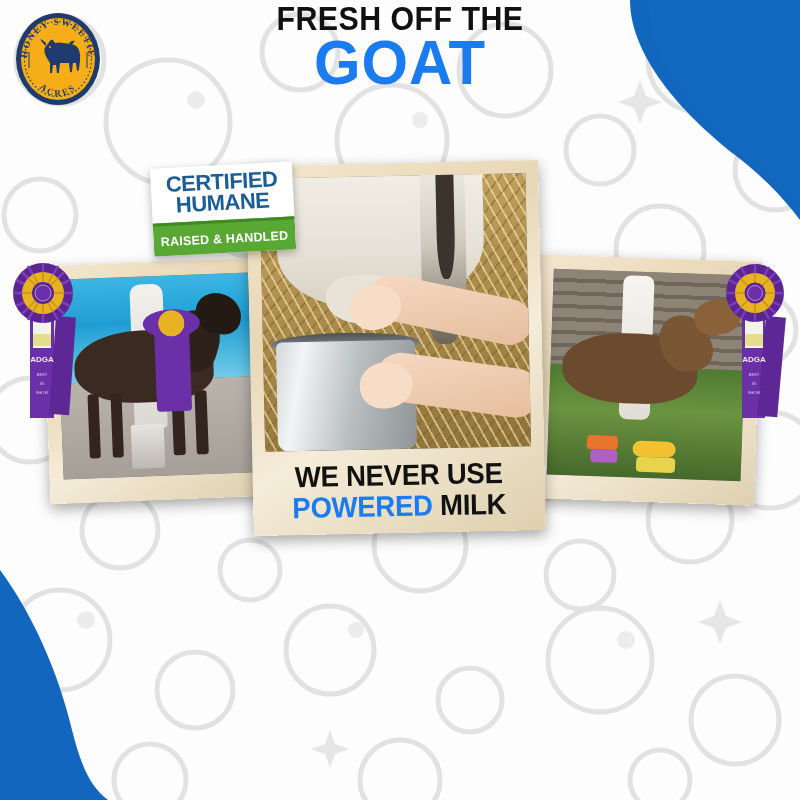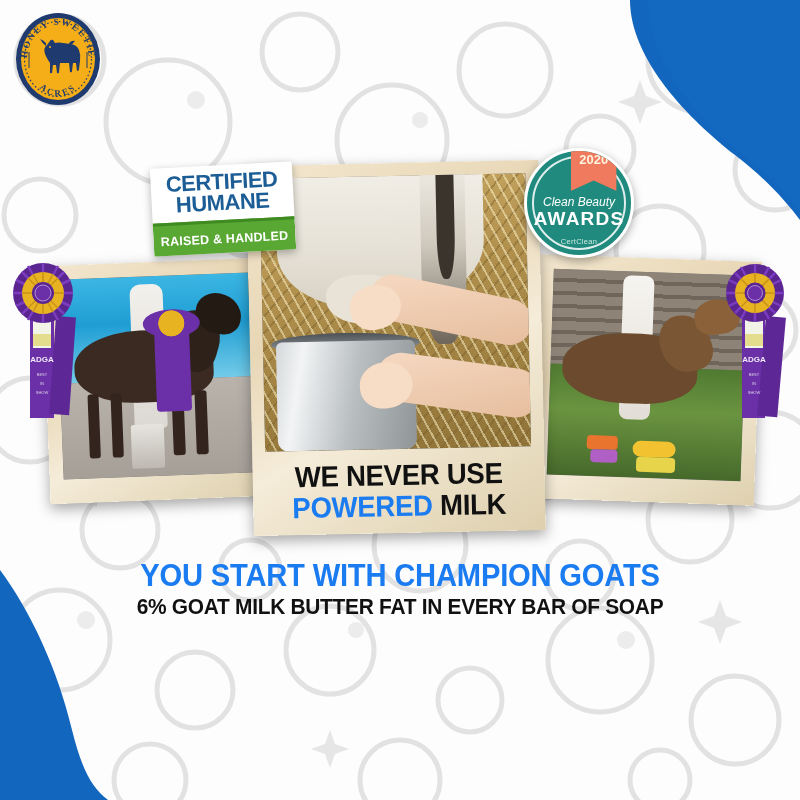--- a/index.html
+++ b/index.html
@@ -231,20 +231,24 @@
       <path d="M34 36 q-4 -3 -6 -7 q3 1 6 4z"></path>
       <circle cx="38" cy="37" r="1" fill="#f5ae17"></circle>
       <path d="M57 33 q3 -3 6 -2 q-2 3 -5 4z"></path>
     </g>
     <g stroke="#1f3a6e" stroke-width="1" fill="none">
       <line x1="17" y1="42" x2="17" y2="58"></line>
         <line x1="75" y1="42" x2="75" y2="58"></line>
     </g>
   </svg>
 
+  <div id="headline">
+    <div id="hl-1">FRESH OFF THE</div>
+    <div id="hl-2">GOAT</div>
+  </div>
 
   <div class="polaroid" id="photo-left">
     <div class="inner">
       <div class="scene" id="scene-left">
         <div class="backdrop"></div>
           <div class="floor"></div>
         <div class="handler"></div>
         <div class="goat-body"></div>
         <div class="goat-neck"></div>
         <div class="goat-head"></div>
@@ -298,27 +302,20 @@
   </div>
 
   <div id="badge-humane">
     <div class="top">
       <div class="l1">CERTIFIED</div>
       <div class="l2">HUMANE</div>
     </div>
     <div class="band">RAISED &amp; HANDLED</div>
   </div>
 
-  <div id="badge-awards">
-    <div class="ring"></div>
-    <div class="ribbon">2020</div>
-    <div class="cb">Clean Beauty</div>
-    <div class="aw">AWARDS</div>
-    <div class="cc">CertClean</div>
-  </div>
 
   <svg class="rosette-big" id="rosette-left" viewBox="0 0 78 175">
     <g transform="translate(6,0)">
       <rect x="18" y="55" width="24" height="105" fill="#6b2fa8"></rect>
       <rect x="44" y="58" width="20" height="98" fill="#5d2795" transform="rotate(4 44 58)"></rect>
       <rect x="21" y="58" width="18" height="32" fill="#f2f4e8"></rect>
       <rect x="21" y="76" width="18" height="12" fill="#e4dd8e"></rect>
       <text x="30" y="104" font-family="'Liberation Sans',sans-serif" font-size="8" font-weight="bold" fill="#efe9f7" text-anchor="middle">ADGA</text>
       <g fill="#dcd3ea" font-family="'Liberation Sans',sans-serif" font-size="4" text-anchor="middle">
         <text x="30" y="118">BEST</text>
@@ -378,19 +375,15 @@
         <line x1="29" y1="15" x2="29" y2="55"></line>
           <line x1="9" y1="35" x2="49" y2="35"></line>
         <line x1="15" y1="21" x2="43" y2="49"></line>
           <line x1="43" y1="21" x2="15" y2="49"></line>
       </g>
       <circle cx="29" cy="35" r="10.5" fill="#5a2590"></circle>
       <circle cx="29" cy="35" r="7.5" fill="#6b2fa8" stroke="#c9a5e0" stroke-width=".8"></circle>
     </g>
   </svg>
 
-  <div id="mid-text">
-    <div id="mid-1">YOU START WITH CHAMPION GOATS</div>
-    <div id="mid-2">6% GOAT MILK BUTTER FAT IN EVERY BAR OF SOAP</div>
-  </div>
 
 
 </div>
 
 </body></html>

